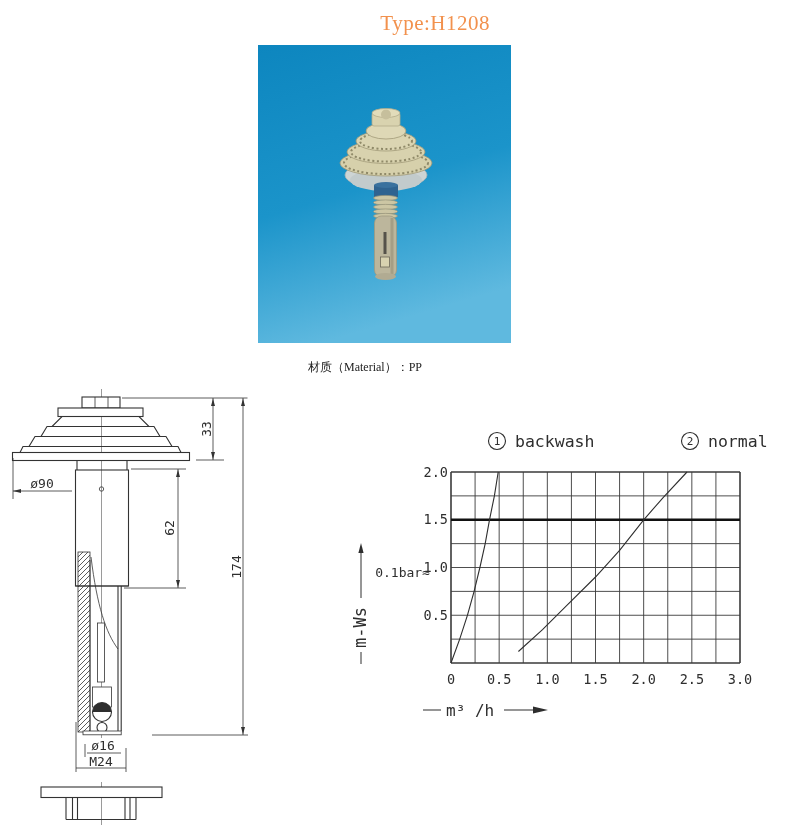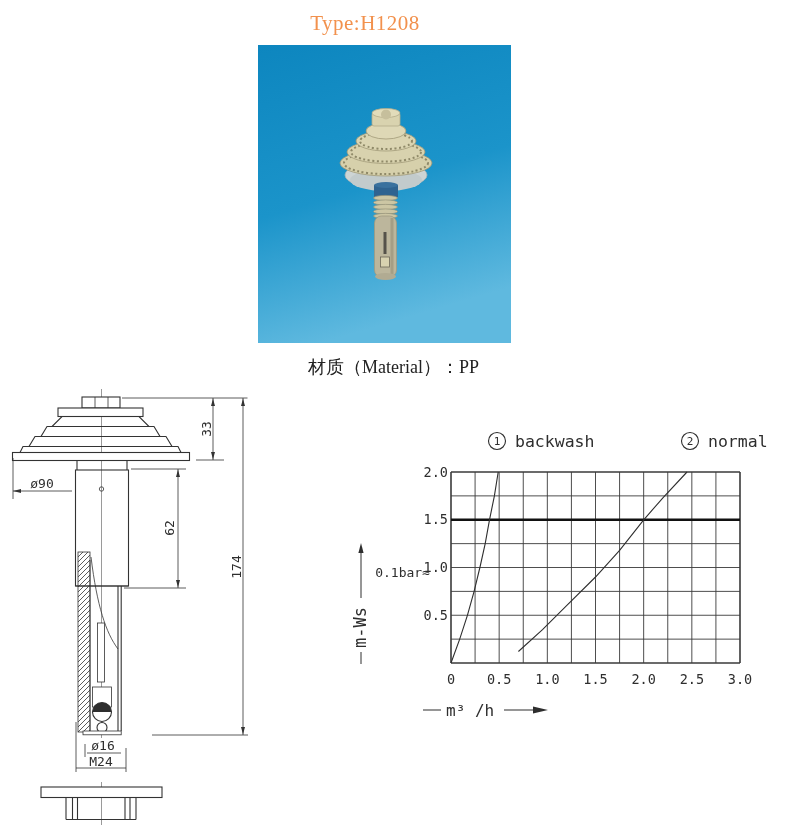--- a/index.html
+++ b/index.html
@@ -1,21 +1,21 @@
 <!DOCTYPE html>
 <html><head>
 <meta charset="utf-8">
 <style>
   html,body{margin:0;padding:0;background:#fff;}
   #page{position:relative;width:789px;height:827px;background:#fff;overflow:hidden;
         font-family:"Liberation Serif",serif;color:#222;}
-  #title{position:absolute;left:240px;top:11px;width:250px;text-align:center;
+  #title{position:absolute;left:240px;top:11px;width:250px;text-align:right;
          font-size:21px;letter-spacing:0.5px;}
   #photo{position:absolute;left:258px;top:45px;}
-  #specs{position:absolute;left:308px;top:356px;font-size:18px;line-height:22px;}
+  #specs{position:absolute;left:308px;top:356px;font-size:12px;line-height:22px;}
   .cad{font-family:"DejaVu Sans Mono",monospace;fill:#2e2e2e;}
   .tick{font-family:"DejaVu Sans Mono",monospace;font-size:13.5px;fill:#2e2e2e;}
   .dim{font-size:13px;}
   .legend-label{font-size:16.5px;}
   .axis-label{font-size:16px;}
   svg{position:absolute;display:block;}
   #drawing{left:0;top:385px;}
   #chart{left:340px;top:420px;}
   .oline{stroke:#333;fill:none;stroke-width:1.1;}
   .thin{stroke:#333;fill:none;stroke-width:0.8;}

